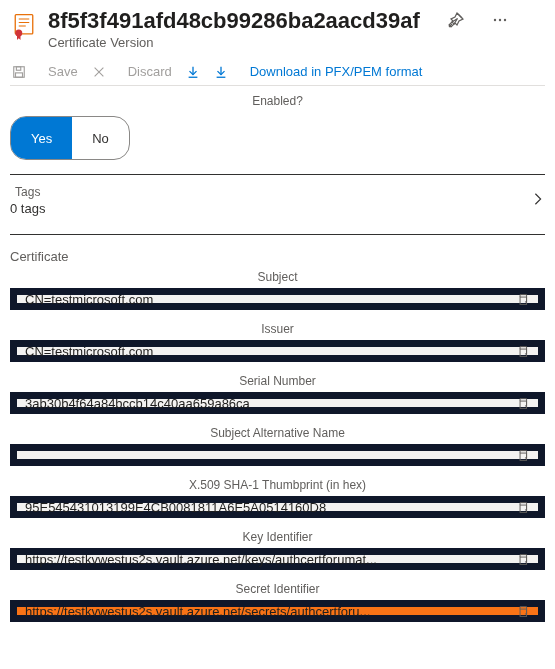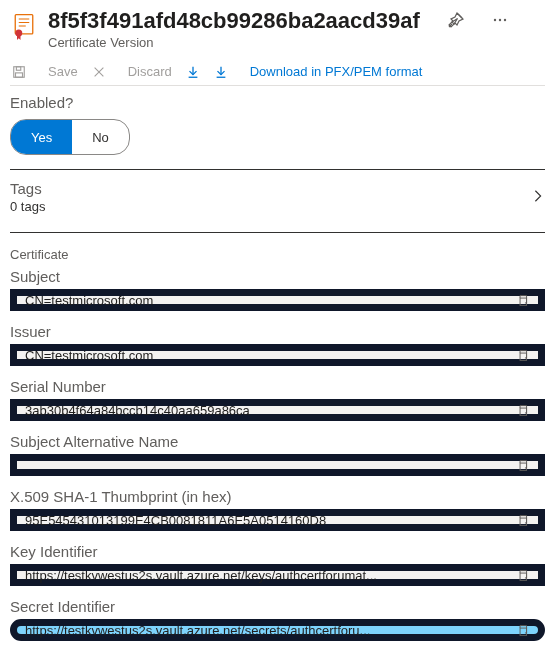--- a/index.html
+++ b/index.html
@@ -17,31 +17,31 @@
   .title-row { display: flex; align-items: center; gap: 28px; }
   .title { font-size: 22px; font-weight: 600; color: #201f1e; white-space: nowrap; overflow: hidden; text-overflow: ellipsis; }
   .subtitle { font-size: 13px; color: #605e5c; margin-top: 1px; }
   .pin-icon, .more-icon { color: #605e5c; cursor: pointer; }
   .toolbar { display: flex; align-items: center; gap: 14px; padding: 10px 2px 6px 2px; border-bottom: 1px solid #e1dfdd; }
   .tbtn { display: inline-flex; align-items: center; gap: 22px; color: #a19f9d; cursor: pointer; font-size: 13px; }
   .tbtn.enabled { color: #0078d4; }
   .tbtn.enabled svg { stroke: #0078d4; }
   .tbtn svg { stroke: #a19f9d; }
   .section { padding-top: 8px; }
-  .label { color: #605e5c; font-size: 15px; margin-bottom: 4px; }
-  .toggle-wrap { display:inline-flex; align-items:center; border:1px solid #8a8886; border-radius:16px; overflow:hidden; height:36px; margin-top:4px;}
+  .label { color: #605e5c; font-size: 12px; margin-bottom: 4px; text-align: center; }
+  .toggle-wrap { display:inline-flex; align-items:center; border:1px solid #8a8886; border-radius:16px; overflow:hidden; height:44px; margin-top:4px;}
   .toggle-opt { padding:0 20px; height:100%; display:flex; align-items:center; cursor:pointer; font-size:13px; }
   .toggle-opt.active { background:#0078d4; color:#fff; }
   .toggle-opt:not(.active){ color:#323130; }
   hr { border:none; border-top:1px solid #323130; margin:14px 0 6px 0; }
   .tags-row { display:flex; justify-content:space-between; align-items:center; padding:4px 0; cursor:pointer;}
   .section-head { color:#605e5c; margin:14px 0 6px 0; }
   .field { margin-bottom: 12px; }
   .fieldbox { display:flex; align-items:center; border:7px solid #0f172a; background:#f3f2f1; height:22px; padding:0 6px 0 8px; }
-  .fieldbox.highlight { background:#7dd3fc;border-radius:14px; }
+  .fieldbox.highlight { background:#f97316; }
   .fieldval { flex:1; font-size:13px; color:#201f1e; white-space:nowrap; overflow:hidden; text-overflow:ellipsis; }
   .copybtn { width:20px; height:20px; display:flex; align-items:center; justify-content:center; cursor:pointer; color:#605e5c; }
 </style>
 </head>
 <body>
 
 <div class="header">
   <span class="cert-icon">
     <svg viewBox="0 0 32 32" width="28" height="28">
       <rect x="6" y="3" width="20" height="22" rx="1" fill="#fff" stroke="#e8710a" stroke-width="1.5"></rect>

